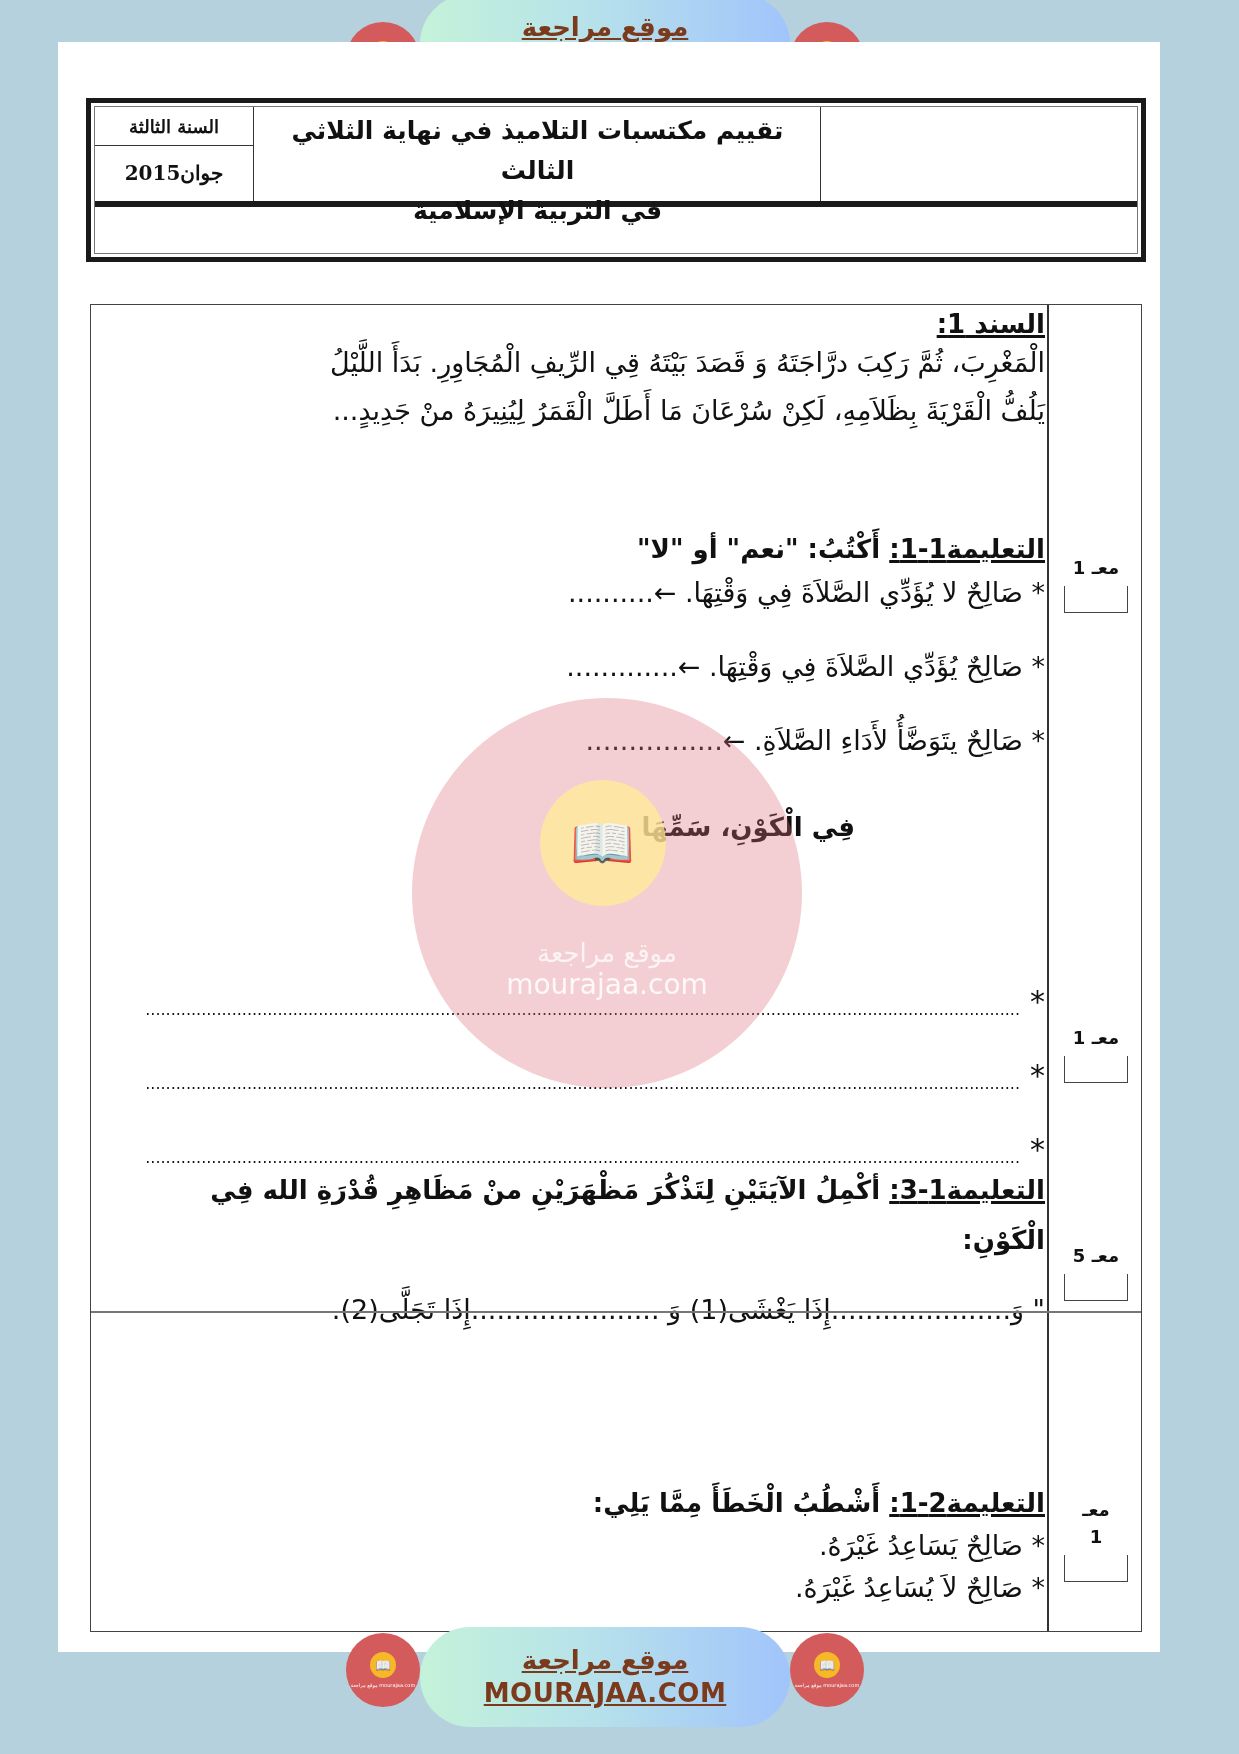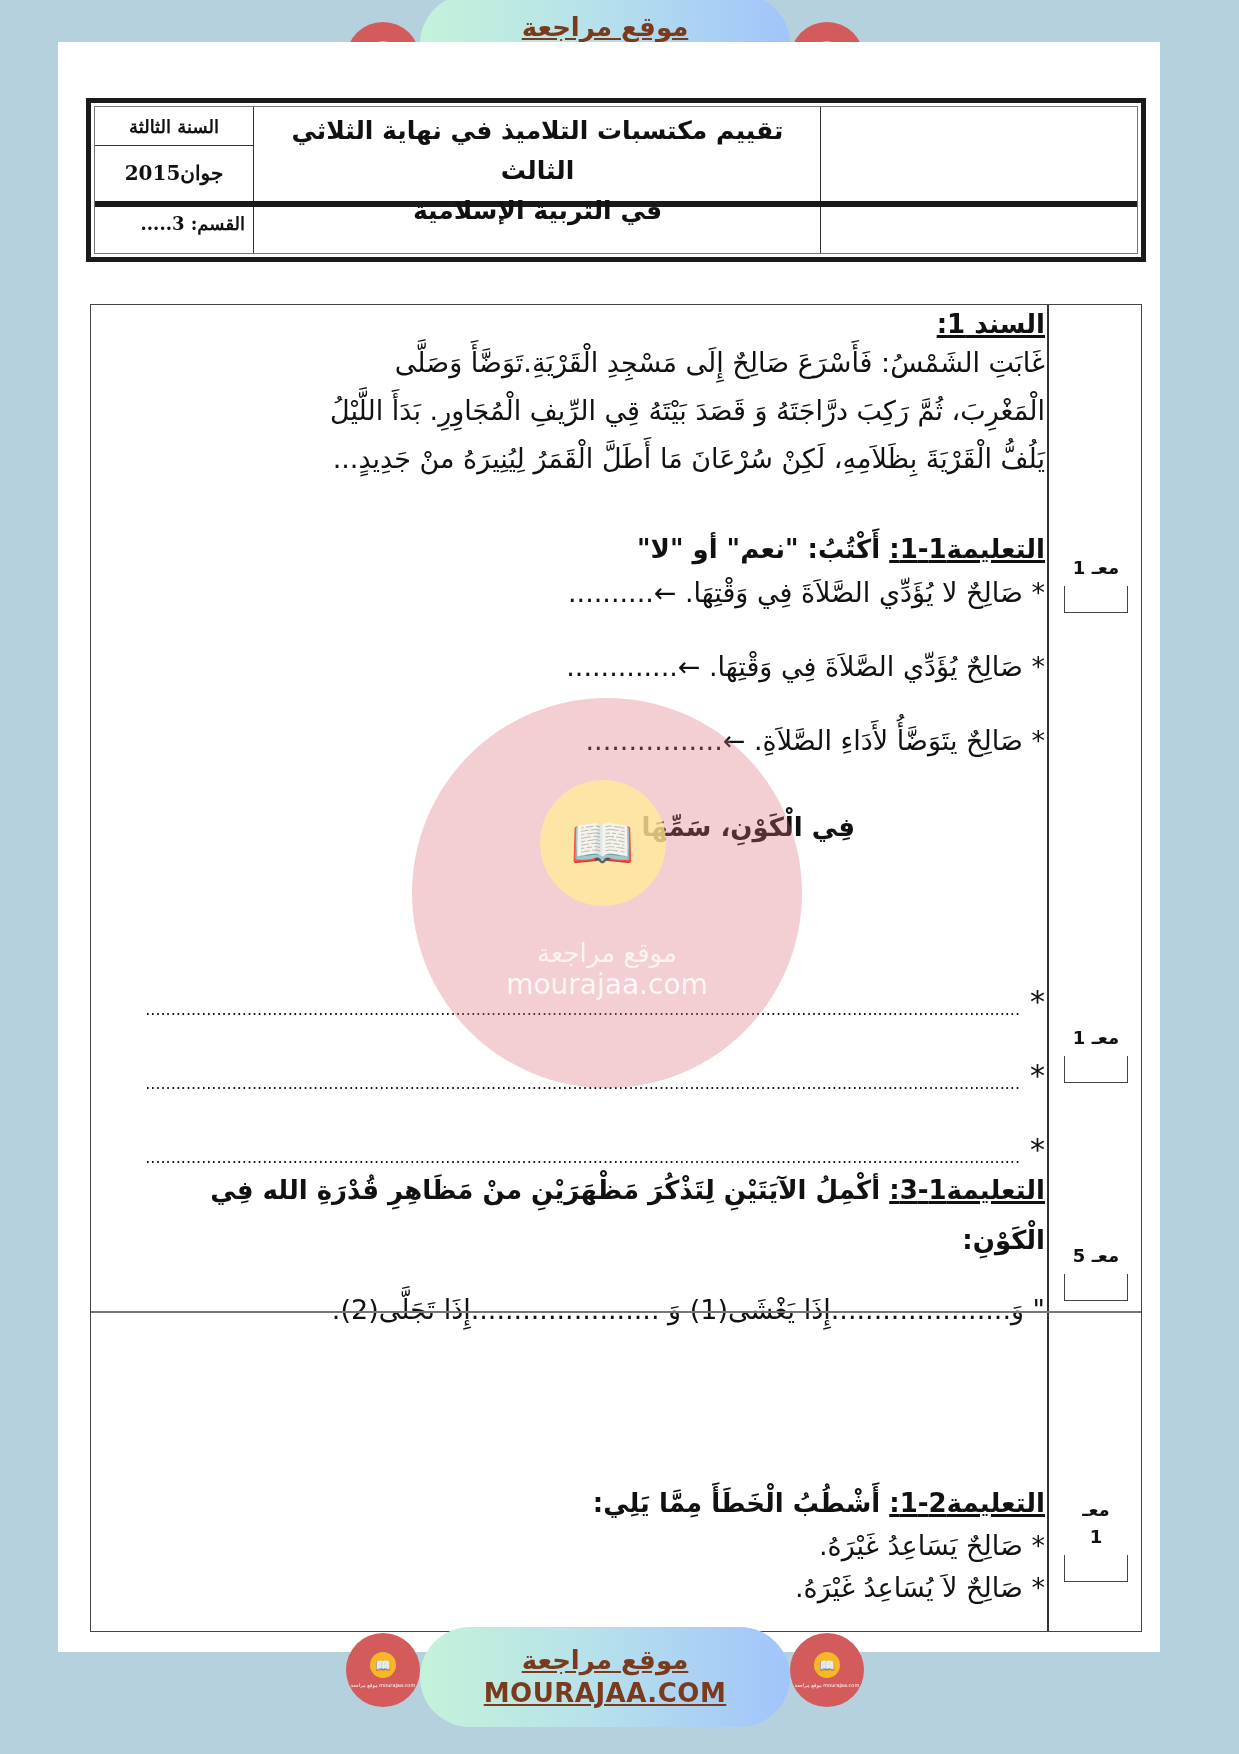--- a/index.html
+++ b/index.html
@@ -136,34 +136,28 @@
     <div class="row1">
       <div class="cell-year">السنة  الثالثة</div>
       <div class="cell-date">جوان2015</div>
       <div class="vline" style="left:158px;"></div>
       <div class="title-cell">
         <div class="t1">تقييم مكتسبات التلاميذ في نهاية الثلاثي الثالث</div>
         <div class="t2">في  التربية الإسلامية</div>
       </div>
       <div class="vline" style="left:725px;"></div>
     </div>
-    <div class="row2">
-      <div class="cell-class">القسم: 3.....</div>
-      <div class="vline" style="left:158px;"></div>
-      <div class="vline" style="left:725px;"></div>
-    </div>
   </div>
 </div>
 
 <div class="exam">
   <div class="score-col-line"></div>
 
   <div class="content" style="top:4px; width:900px;">
     <div class="sanad-title">السند 1:</div>
-    <div class="para">غَابَتِ الشَمْسُ: فَأَسْرَعَ صَالِحٌ إِلَى مَسْجِدِ الْقَرْيَةِ.تَوَضَّأَ وَصَلَّى</div>
     <div class="para">الْمَغْرِبَ، ثُمَّ رَكِبَ درَّاجَتَهُ وَ قَصَدَ بَيْتَهُ قِي الرِّيفِ الْمُجَاوِرِ. بَدَأَ اللَّيْلُ</div>
     <div class="para">يَلُفُّ الْقَرْيَةَ بِظَلاَمِهِ، لَكِنْ سُرْعَانَ مَا أَطَلَّ الْقَمَرُ لِيُنِيرَهُ منْ جَدِيدٍ...</div>
   </div>
 
   <div class="content" style="top:222px; width:900px;">
     <div class="instr" style="line-height:44px;">
       <span class="lbl">التعليمة1-1:</span>
       <span>أَكْتُبُ: "نعم"    أو "لا"</span>
     </div>
     <div class="item" style="line-height:44px;">* صَالِحٌ لا يُؤَدِّي الصَّلاَةَ فِي وَقْتِهَا.  ←..........</div>

